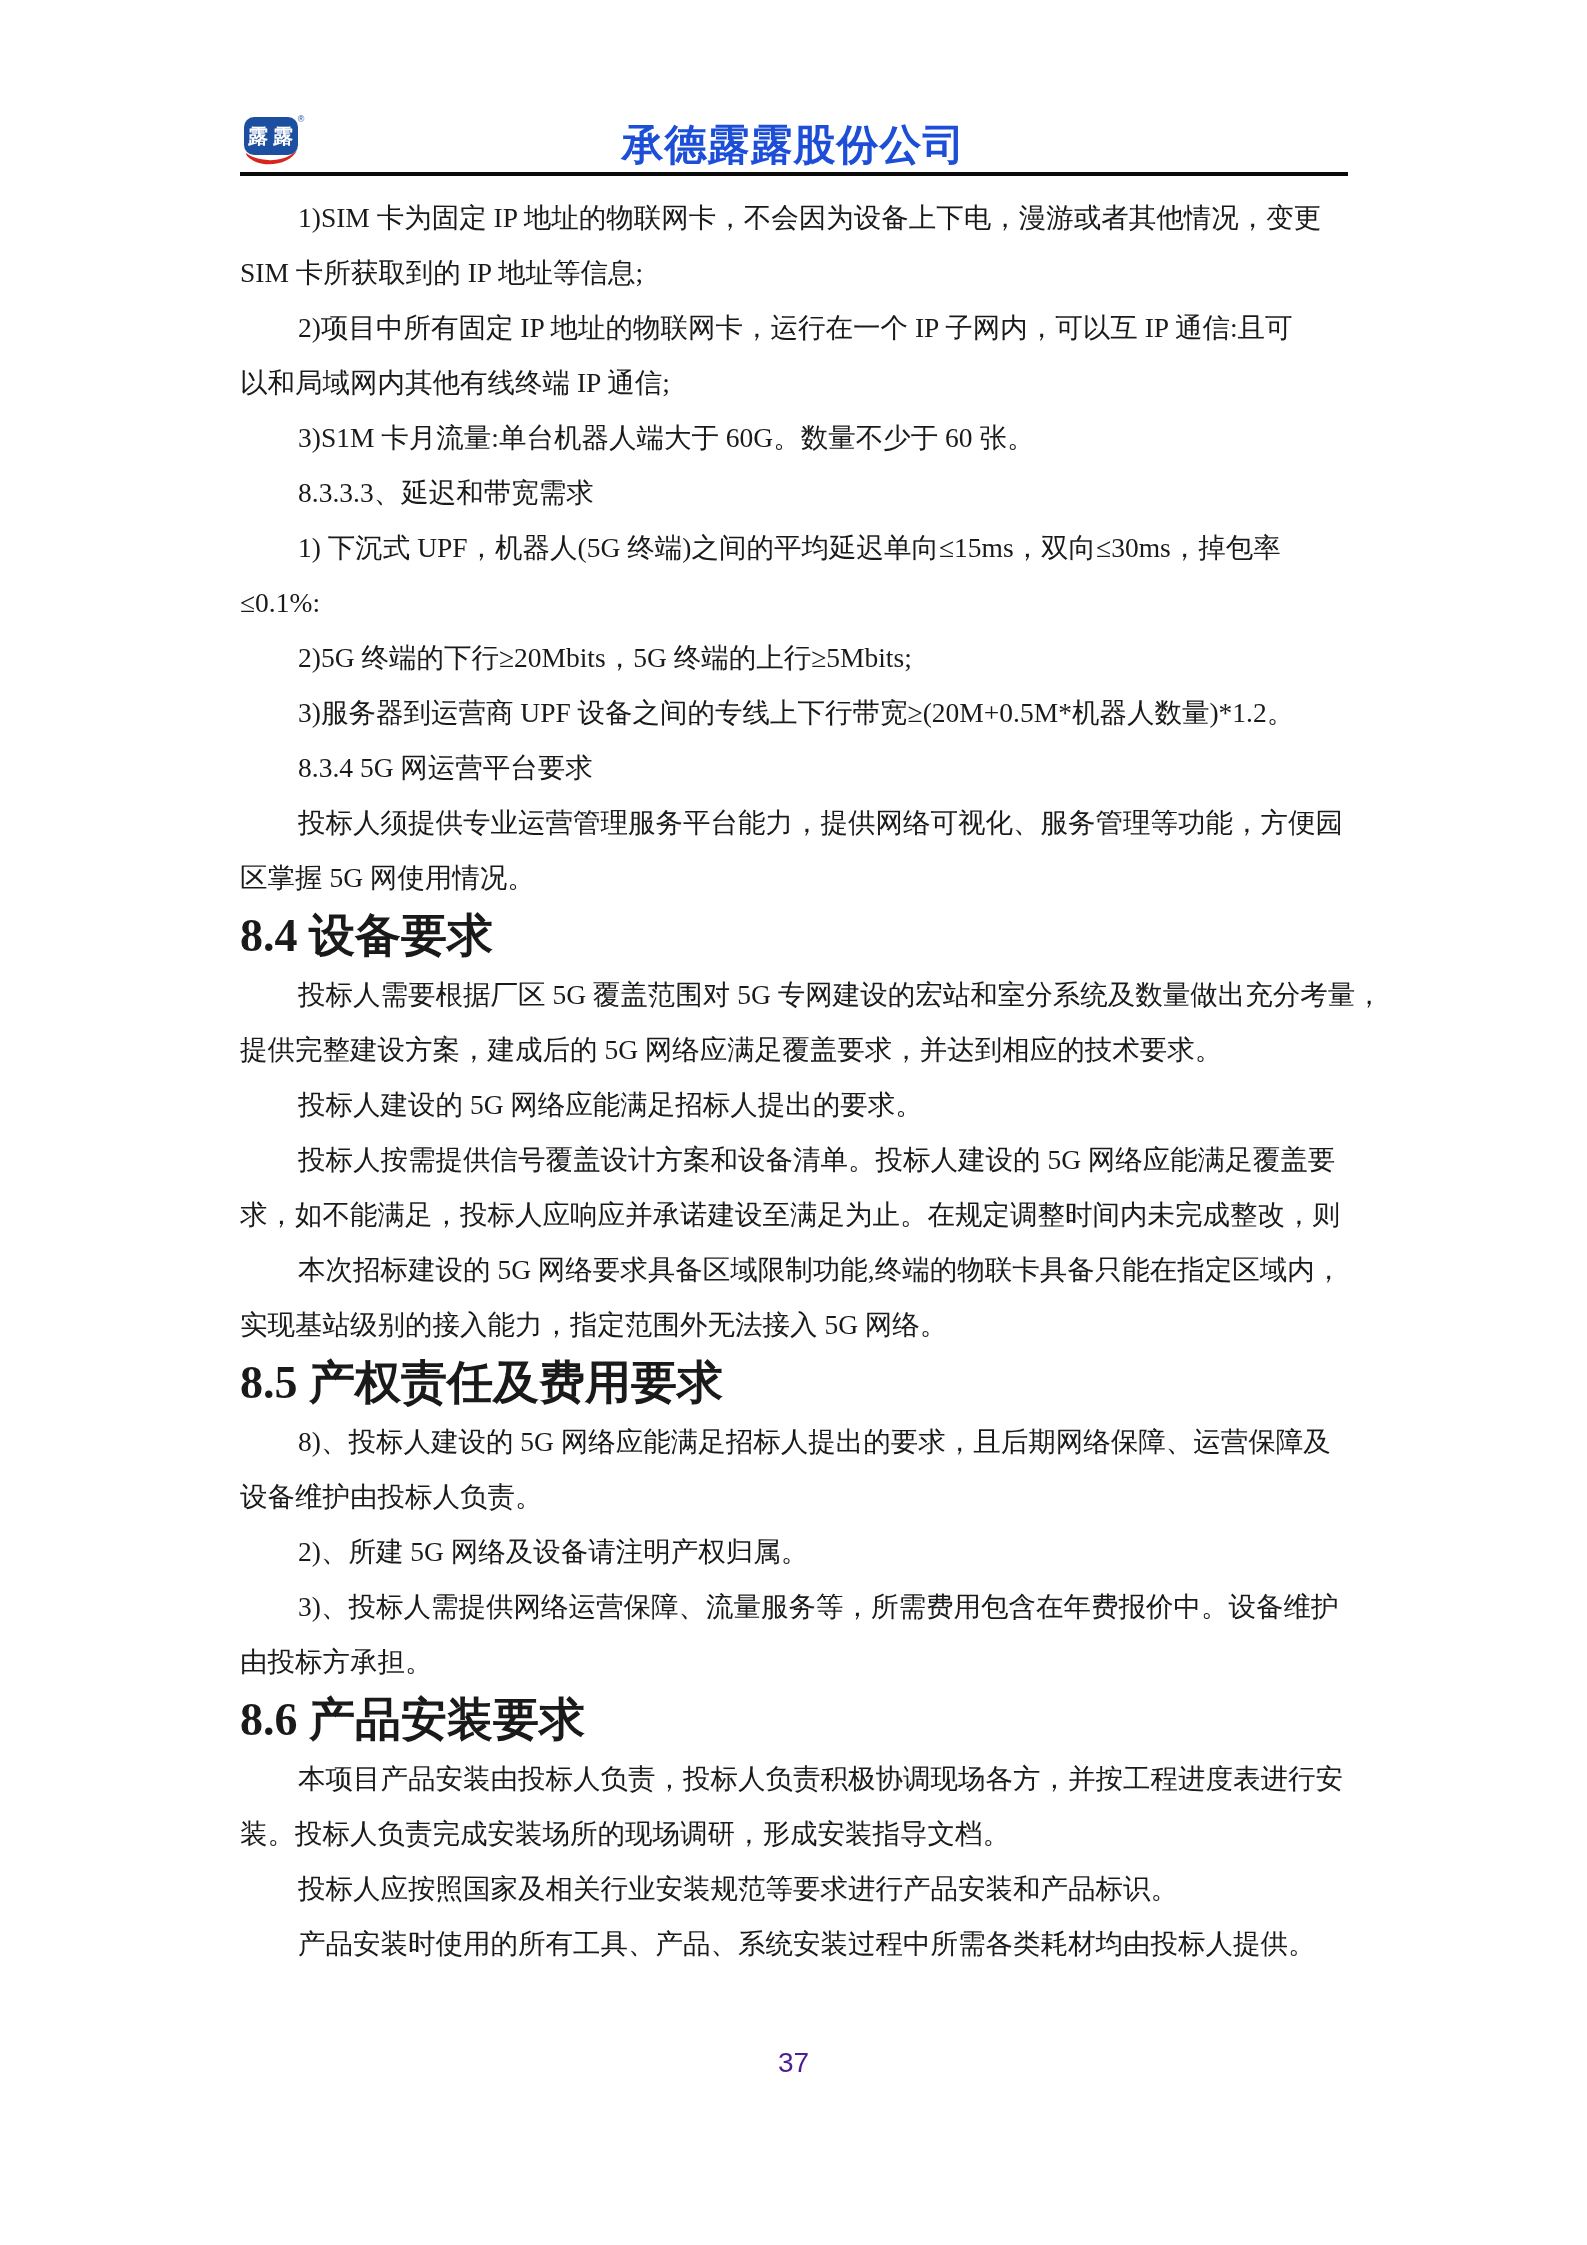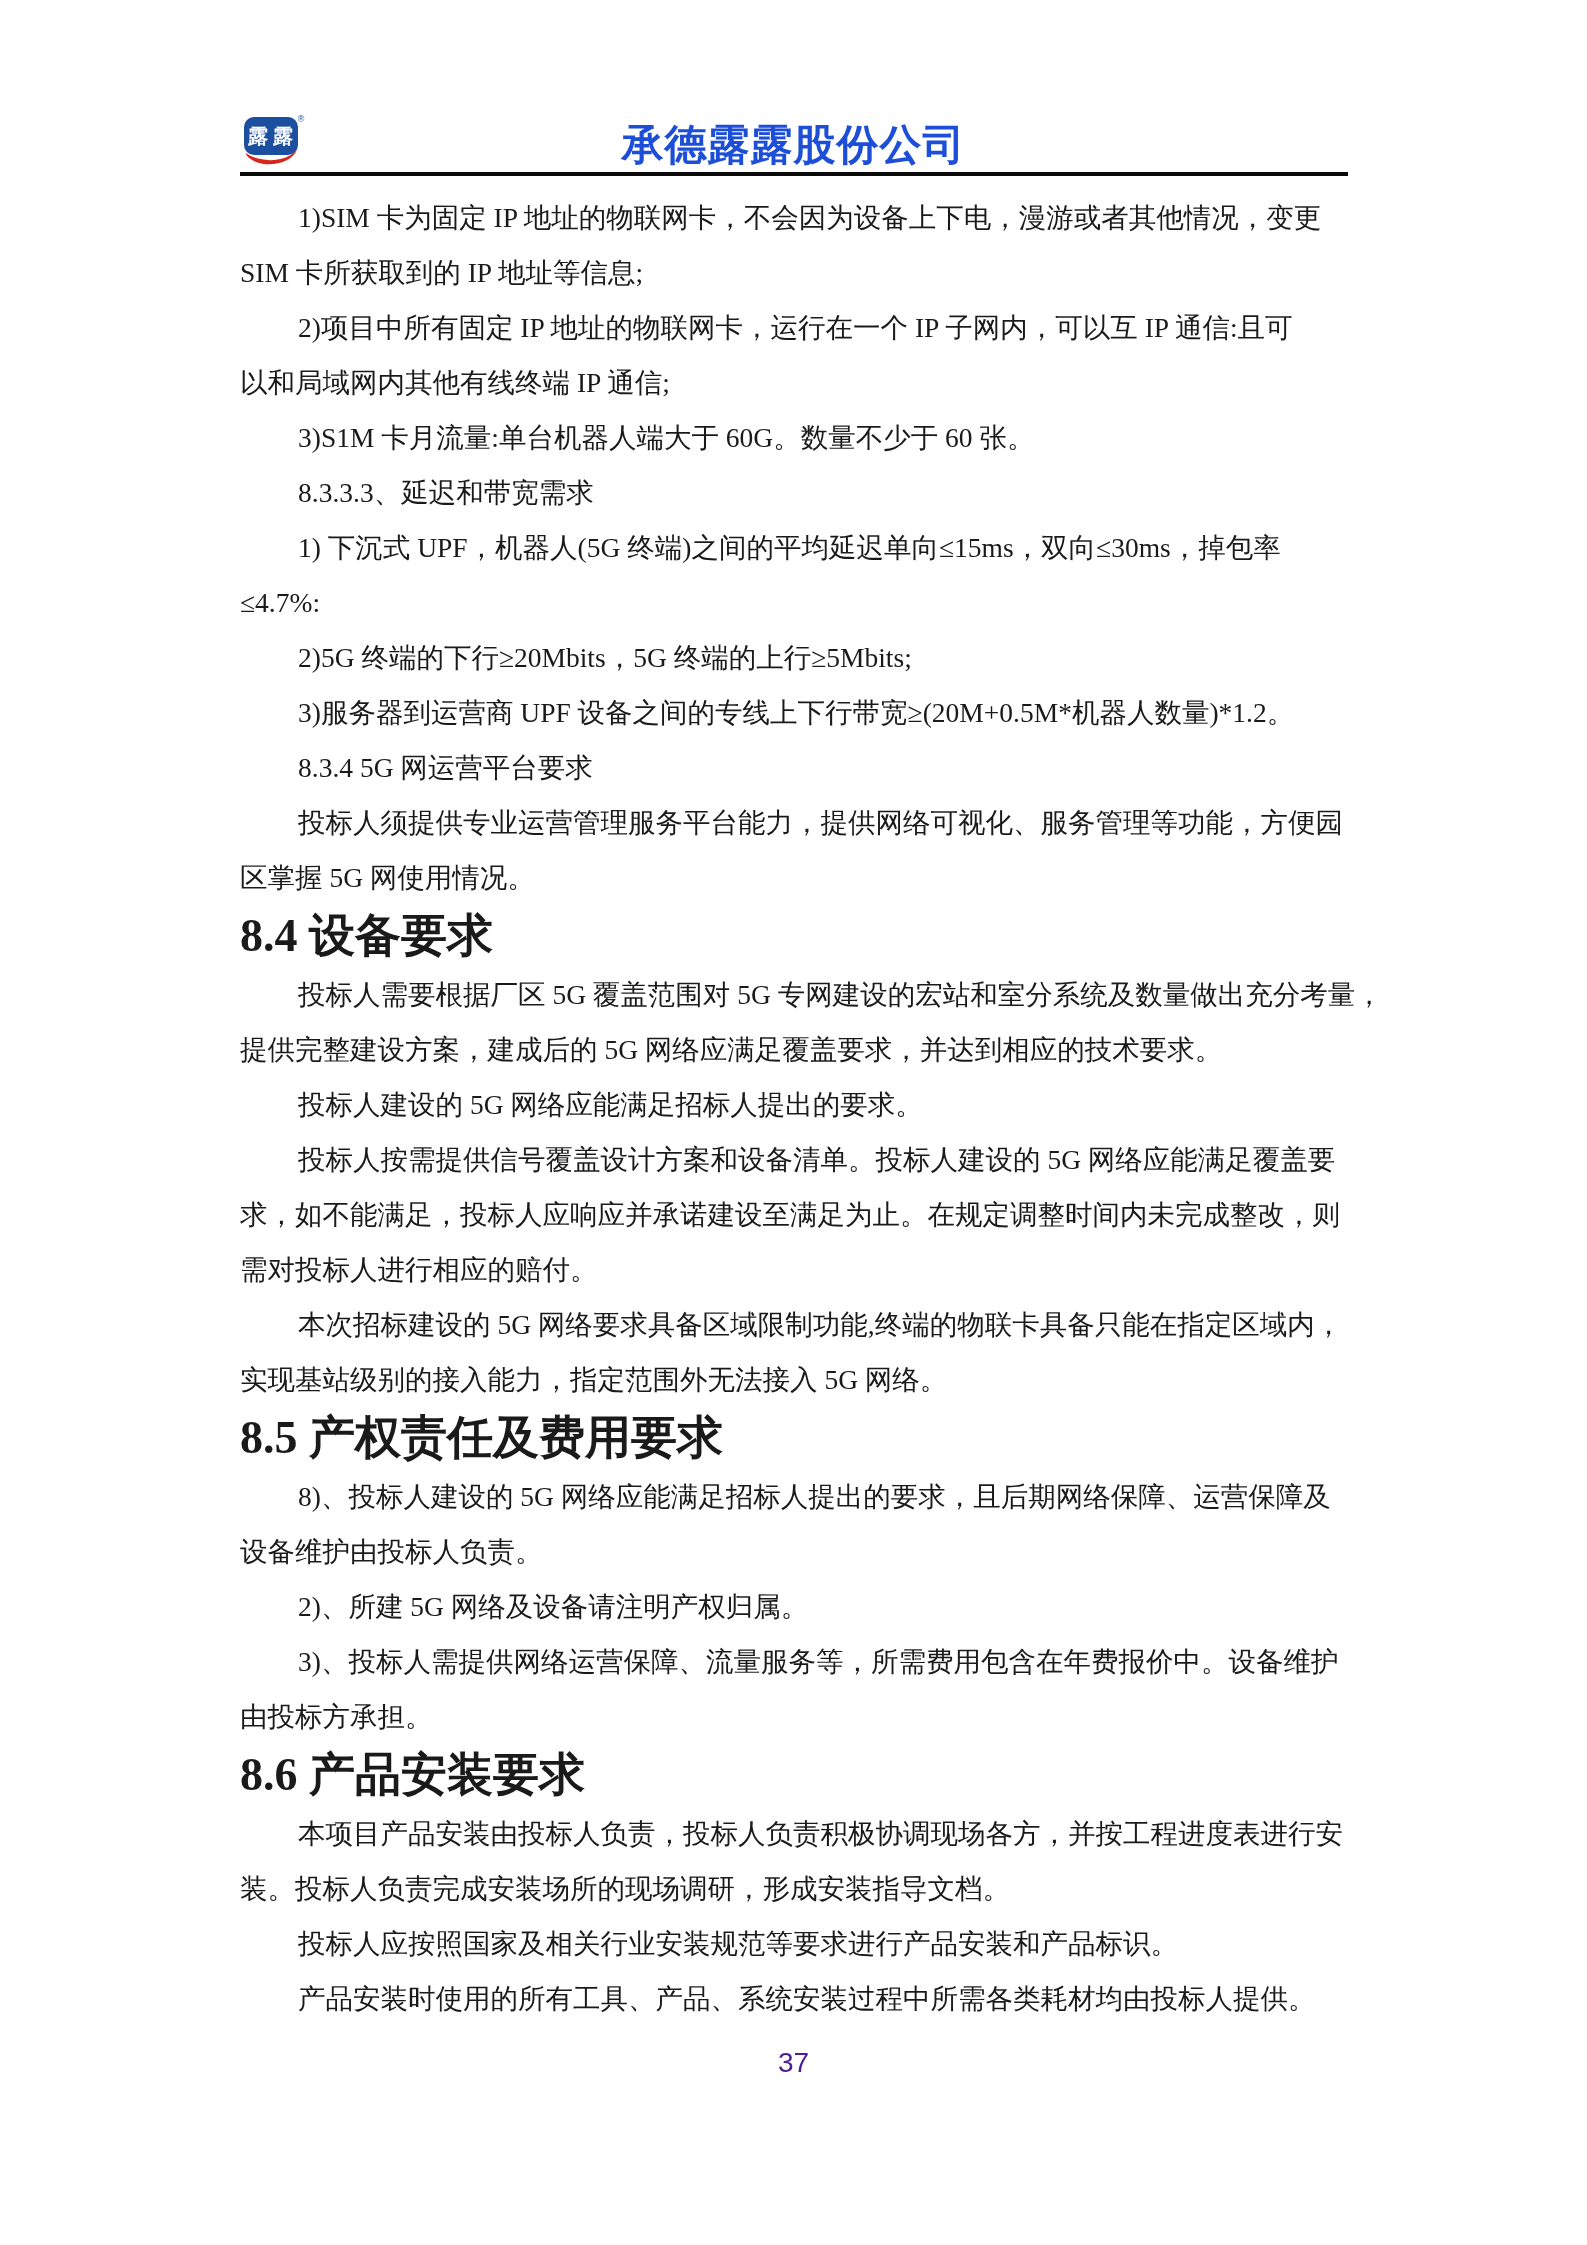--- a/index.html
+++ b/index.html
@@ -97,33 +97,32 @@
   </div>
 
   <div class="content">
       <div class="body indent">1)SIM 卡为固定 IP 地址的物联网卡，不会因为设备上下电，漫游或者其他情况，变更</div>
       <div class="body">SIM 卡所获取到的 IP 地址等信息;</div>
       <div class="body indent">2)项目中所有固定 IP 地址的物联网卡，运行在一个 IP 子网内，可以互 IP 通信:且可</div>
       <div class="body">以和局域网内其他有线终端 IP 通信;</div>
       <div class="body indent">3)S1M 卡月流量:单台机器人端大于 60G。数量不少于 60 张。</div>
       <div class="body indent">8.3.3.3、延迟和带宽需求</div>
       <div class="body indent">1) 下沉式 UPF，机器人(5G 终端)之间的平均延迟单向≤15ms，双向≤30ms，掉包率</div>
-      <div class="body">≤4.7%:</div>
+      <div class="body">≤0.1%:</div>
       <div class="body indent">2)5G 终端的下行≥20Mbits，5G 终端的上行≥5Mbits;</div>
       <div class="body indent">3)服务器到运营商 UPF 设备之间的专线上下行带宽≥(20M+0.5M*机器人数量)*1.2。</div>
       <div class="body indent">8.3.4 5G 网运营平台要求</div>
       <div class="body indent">投标人须提供专业运营管理服务平台能力，提供网络可视化、服务管理等功能，方便园</div>
       <div class="body">区掌握 5G 网使用情况。</div>
       <div class="heading">8.4 设备要求</div>
       <div class="body indent">投标人需要根据厂区 5G 覆盖范围对 5G 专网建设的宏站和室分系统及数量做出充分考量，</div>
       <div class="body">提供完整建设方案，建成后的 5G 网络应满足覆盖要求，并达到相应的技术要求。</div>
       <div class="body indent">投标人建设的 5G 网络应能满足招标人提出的要求。</div>
       <div class="body indent">投标人按需提供信号覆盖设计方案和设备清单。投标人建设的 5G 网络应能满足覆盖要</div>
       <div class="body">求，如不能满足，投标人应响应并承诺建设至满足为止。在规定调整时间内未完成整改，则</div>
-      <div class="body">需对投标人进行相应的赔付。</div>
       <div class="body indent">本次招标建设的 5G 网络要求具备区域限制功能,终端的物联卡具备只能在指定区域内，</div>
       <div class="body">实现基站级别的接入能力，指定范围外无法接入 5G 网络。</div>
       <div class="heading">8.5 产权责任及费用要求</div>
       <div class="body indent">8)、投标人建设的 5G 网络应能满足招标人提出的要求，且后期网络保障、运营保障及</div>
       <div class="body">设备维护由投标人负责。</div>
       <div class="body indent">2)、所建 5G 网络及设备请注明产权归属。</div>
       <div class="body indent">3)、投标人需提供网络运营保障、流量服务等，所需费用包含在年费报价中。设备维护</div>
       <div class="body">由投标方承担。</div>
       <div class="heading">8.6 产品安装要求</div>
       <div class="body indent">本项目产品安装由投标人负责，投标人负责积极协调现场各方，并按工程进度表进行安</div>

